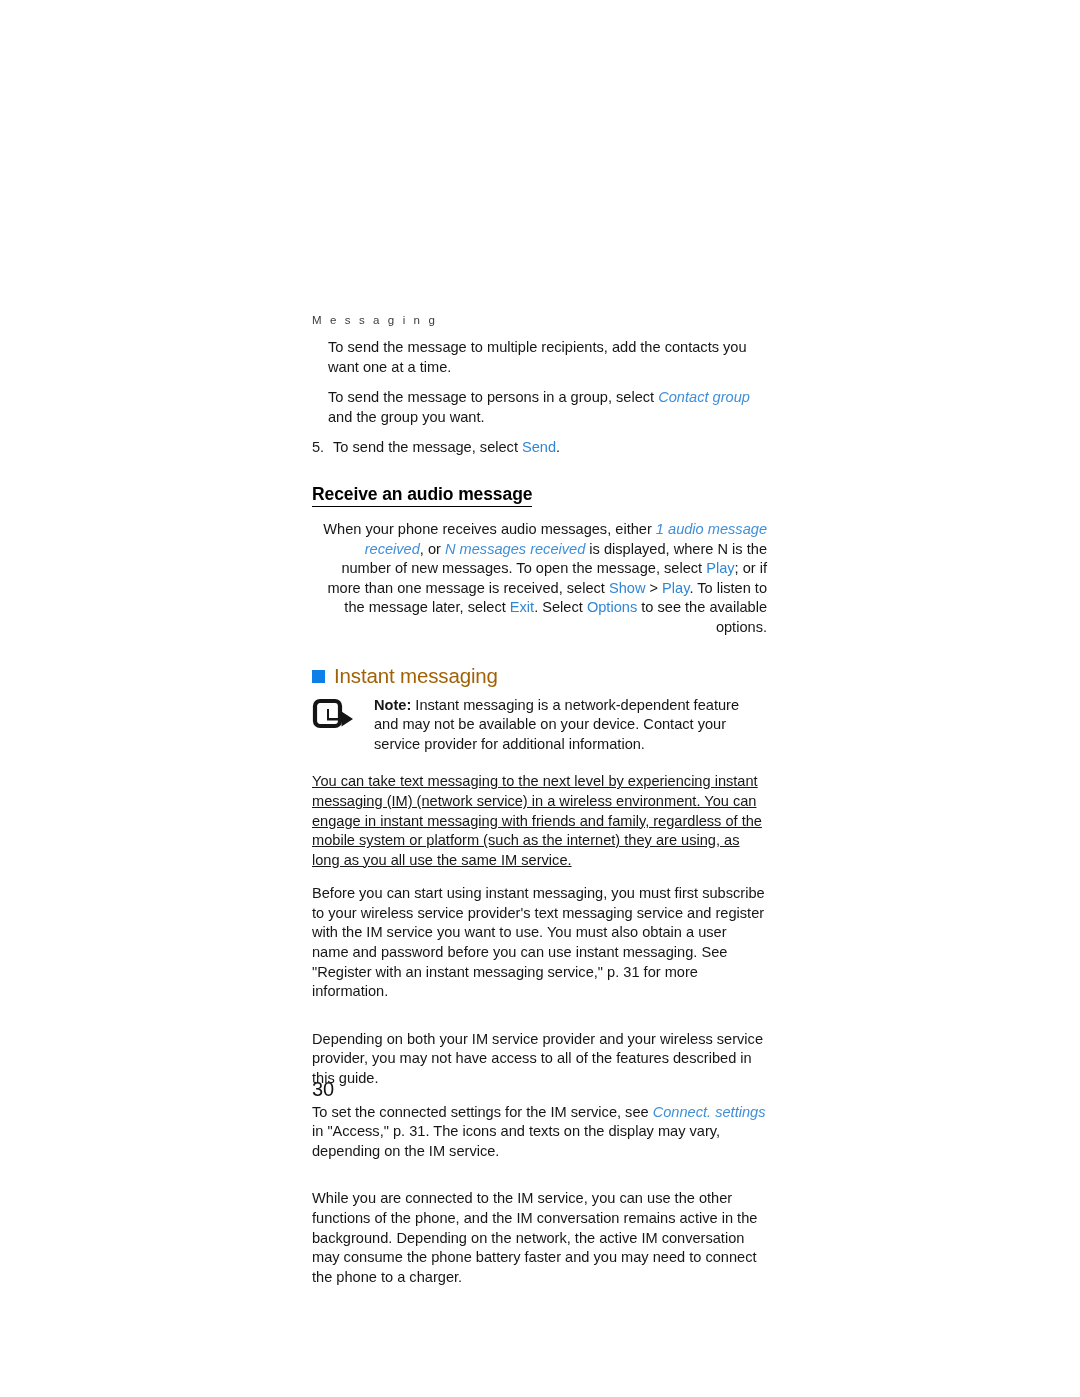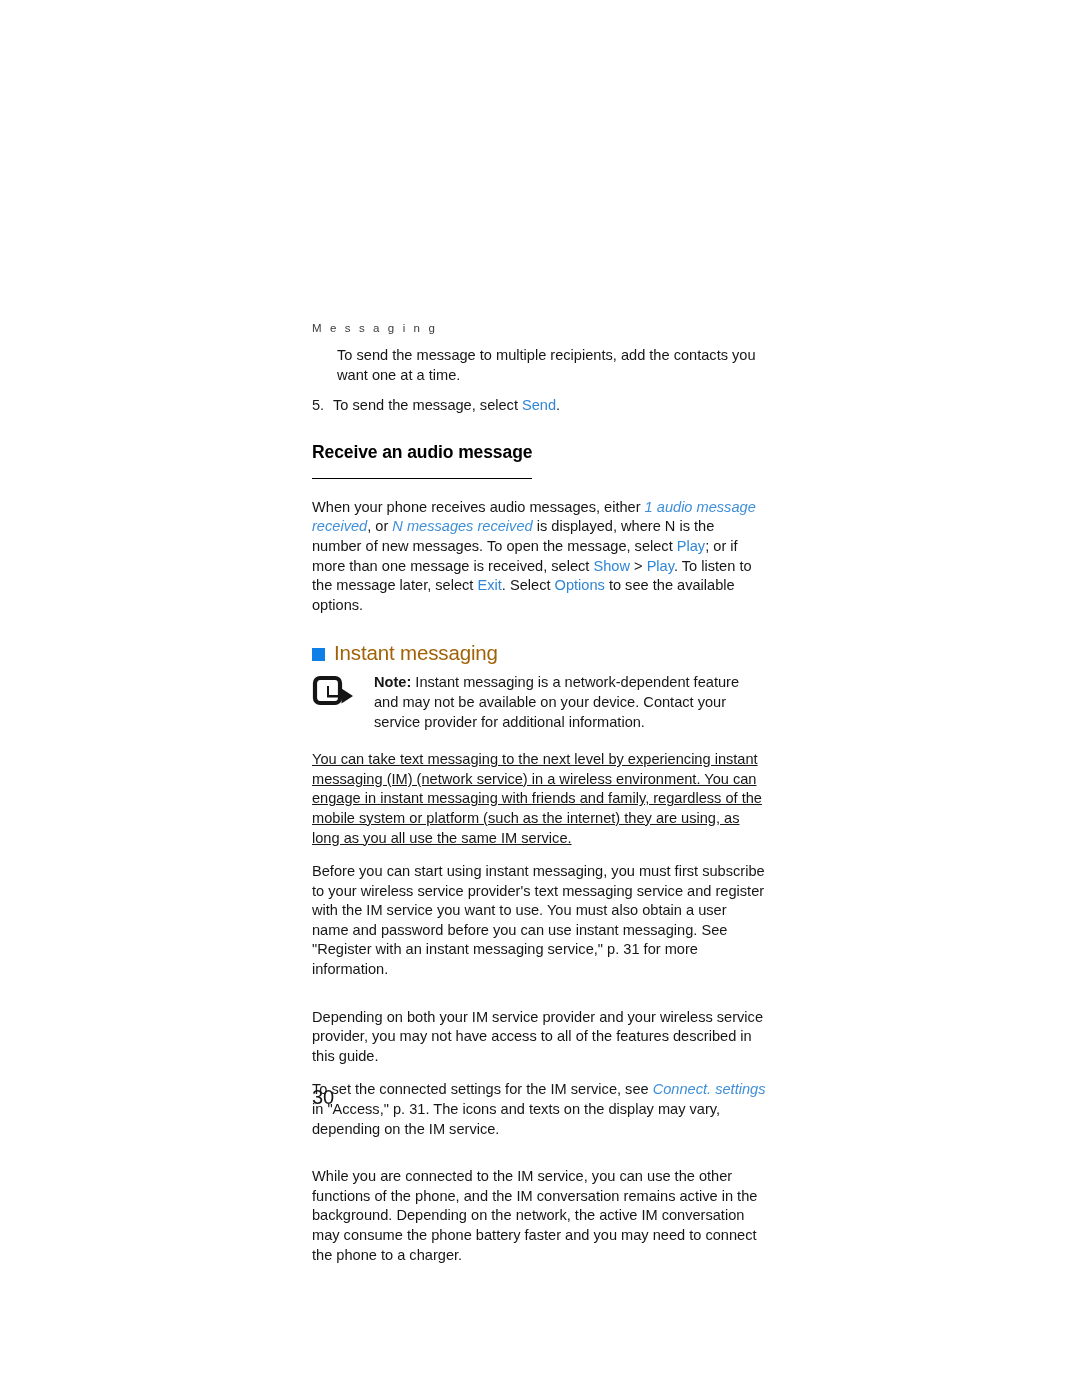--- a/index.html
+++ b/index.html
@@ -12,21 +12,21 @@
     height: 1397px;
     position: relative;
     font-family: "Liberation Sans", sans-serif;
     color: #1a1a1a;
     overflow: hidden;
   }
 
   .page {
     position: absolute;
     left: 0;
-    top: 16px;
+    top: 8px;
     width: 1080px;
     height: 1050px;
     background: #ffffff;
   }
 
   
   .running-header {
     position: absolute;
     left: 312px;
     top: 306px;
@@ -47,21 +47,21 @@
 
   p {
     margin: 0 0 11px 0;
     font-size: 14.6px;
     line-height: 19.6px;
     color: #161616;
     text-align: left;
   }
 
   .indent {
-    margin-left: 25px;
+    margin-left: 16px;
     width: 434px;
   }
 
   
   .step {
     position: relative;
     padding-left: 21px;
     margin-bottom: 11px;
   }
   .step .num {
@@ -84,21 +84,21 @@
   
   h3.sub-heading {
     margin: 14px 0 7px 0;
     font-size: 17.5px;
     line-height: 22px;
     font-weight: bold;
     color: #000000;
     letter-spacing: -0.1px;
     display: inline-block;
     border-bottom: 1.6px solid #000000;
-    padding-bottom: 15px;
+    padding-bottom: 1px;
   }
   .sub-heading-wrap {
     margin: 0;
     padding: 0;
     line-height: 0;
   }
 
   
   .chapter-heading {
     display: flex;
@@ -158,34 +158,37 @@
 <div class="page">
 
   <div class="running-header">M e s s a g i n g</div>
 
   <div class="content">
 
     <p class="indent">
       <span>To send the message to multiple recipients, add the contacts you want one at a time.</span>
     </p>
 
+    <p class="indent">
+      <span>To send the message to persons in a group, select </span><span class="lnk-i">Contact group</span><span> and the group you want.</span>
+    </p>
 
 
     <div class="step">
       <span class="num">5.</span>
       <p>
         <span>To send the message, select </span><span class="lnk">Send</span><span>.</span>
       </p>
     </div>
 
     <div class="sub-heading-wrap">
       <h3 class="sub-heading">Receive an audio message</h3>
     </div>
 
-    <p style="margin-top:12px;">
+    <p style="margin-top:6px;text-align:right;">
       <span>When your phone receives audio messages, either </span><span class="lnk-i">1 audio message received</span><span>, or </span><span class="lnk-i">N messages received</span><span> is displayed, where N is the number of new messages. To open the message, select </span><span class="lnk">Play</span><span>; or if more than one message is received, select </span><span class="lnk">Show</span><span> &gt; </span><span class="lnk">Play</span><span>. To listen to the message later, select </span><span class="lnk">Exit</span><span>. Select </span><span class="lnk">Options</span><span> to see the available options.</span>
     </p>
 
     <div class="chapter-heading">
       <span class="chapter-square"></span>
       <span class="chapter-title">Instant messaging</span>
     </div>
 
     <div class="note">
       <span class="note-icon">

